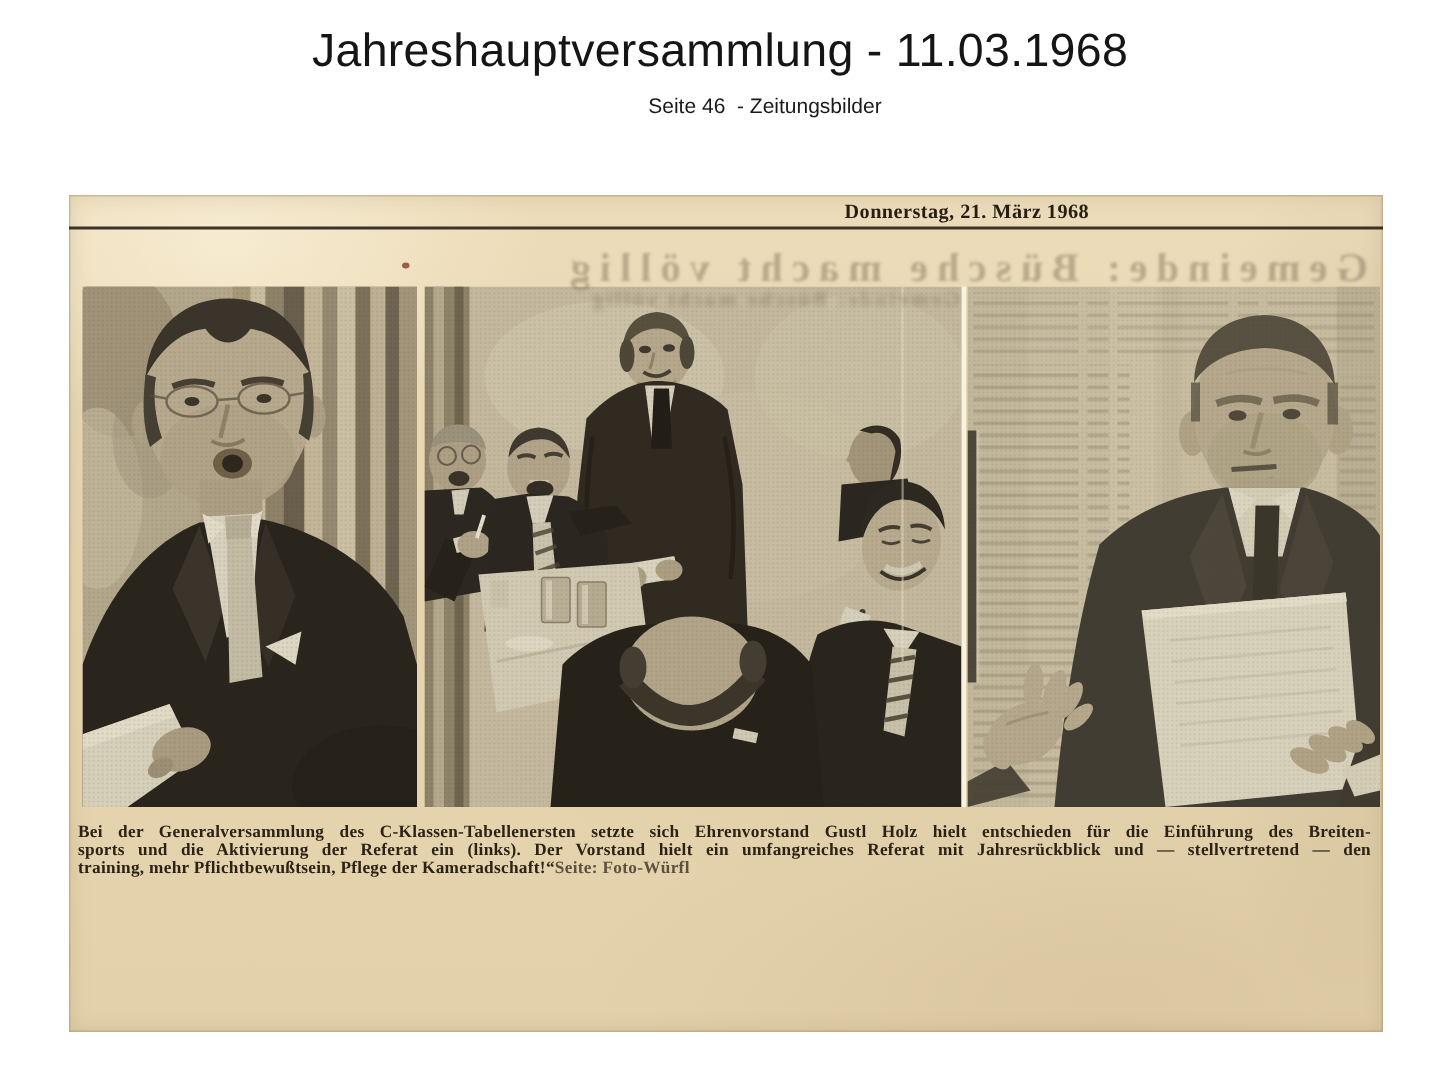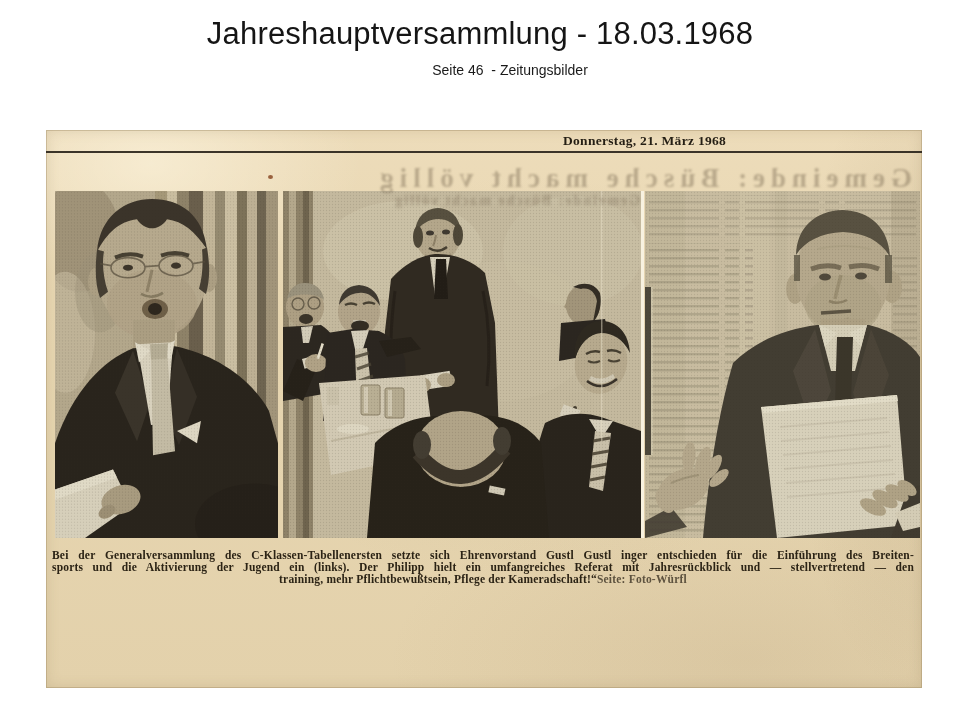--- a/index.html
+++ b/index.html
@@ -45,29 +45,29 @@
     font-size:14px;letter-spacing:2px;color:rgba(88,72,52,.30);filter:blur(1.6px);
     white-space:nowrap;overflow:hidden;z-index:3;pointer-events:none;}
 
   .speck{position:absolute;left:222px;top:45px;width:5px;height:4px;border-radius:50%;
     background:#8a4a26;opacity:.85;}
 
   .caption{position:absolute;left:6px;right:8px;top:420px;color:#2b2315;
     font-family:"Liberation Serif",serif;font-weight:bold;font-size:11.5px;
     line-height:11.9px;letter-spacing:.2px;}
   .cap-line{text-align:justify;text-align-last:justify;}
-  .cap-last{display:flex;justify-content:center;}
+  .cap-last{display:flex;justify-content:flex-start;}
   .cap-credit{color:#5d523f;}
 </style>
 </head>
 <body>
 
 <div class="slide">
 
-  <div class="slide-title">Jahreshauptversammlung - 18.03.1968</div>
+  <div class="slide-title">Jahreshauptversammlung - 11.03.1968</div>
   <div class="slide-subtitle">Seite 46  - Zeitungsbilder</div>
 
   <div class="clipping">
 
     <div class="date-header np-serif">Donnerstag, 21. März 1968</div>
     <div class="header-rule"></div>
 
     <div class="bleed-head">Gemeinde: Büsche macht völlig</div>
     <div class="bleed-sub">Gemeinde: Büsche macht völlig</div>
 
@@ -329,22 +329,22 @@
         <path d="M 26,292 Q 40,286 54,284" stroke="#8d8066" stroke-width="2" fill="none" opacity=".7"></path>
         <rect width="275" height="347" fill="#cfc3a6" opacity=".14"></rect>
         <rect width="275" height="347" fill="url(#htC)" opacity=".12"></rect>
       </svg>
     </div>
 
     <div class="scratch-line"></div>
     <div class="speck"></div>
 
     <div class="caption np-serif">
-      <div class="cap-line">Bei der Generalversammlung des C-Klassen-Tabellenersten setzte sich Ehrenvorstand Gustl Gustl inger entschieden für die Einführung des Breiten-</div>
-      <div class="cap-line">sports und die Aktivierung der Jugend ein (links). Der Philipp hielt ein umfangreiches Referat mit Jahresrückblick und — stellvertretend — den</div>
+      <div class="cap-line">Bei der Generalversammlung des C-Klassen-Tabellenersten setzte sich Ehrenvorstand Gustl Holz hielt entschieden für die Einführung des Breiten-</div>
+      <div class="cap-line">sports und die Aktivierung der Referat ein (links). Der Vorstand hielt ein umfangreiches Referat mit Jahresrückblick und — stellvertretend — den</div>
       <div class="cap-last">
         <span>training, mehr Pflichtbewußtsein, Pflege der Kameradschaft!“</span>
         <span class="cap-credit">Seite: Foto-Würfl</span>
       </div>
     </div>
 
   </div>
 </div>
 
 </body></html>

